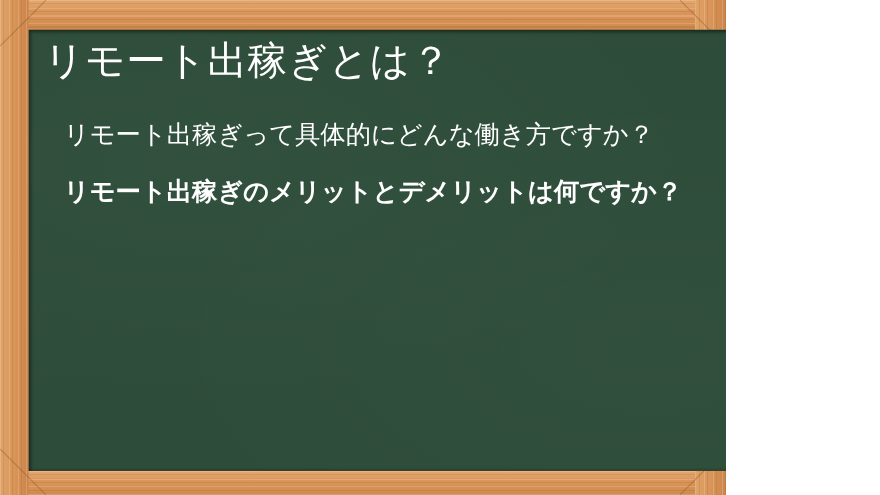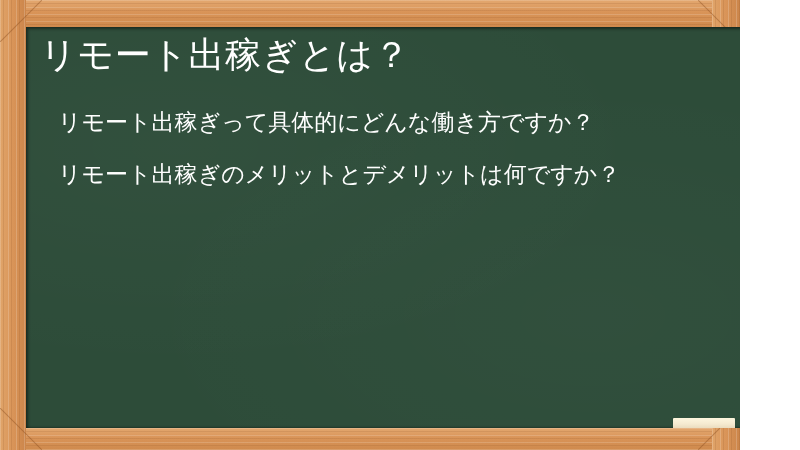--- a/index.html
+++ b/index.html
@@ -10,21 +10,21 @@
   body {
     width: 800px;
     height: 450px;
     overflow: hidden;
     font-family: "Liberation Sans", "DejaVu Sans", sans-serif;
   }
 
   
   .slide {
     position: relative;
-    width: 740px;
+    width: 660px;
     height: 450px;
     background: #ef4444;
     overflow: hidden;
   }
 
   
   .rail {
     position: absolute;
     left: 0;
     width: 800px;
@@ -144,21 +144,21 @@
   .qa-item {
     color: #ffffff;
     font-size: 23px;
     line-height: 38px;
     font-weight: 400;
     padding: 0;
     margin: 0 0 14px 0;
     text-indent: 6px;           
     word-break: break-all;
   }
-  .qa-item:last-child { margin-bottom: 16px; }
+  .qa-item:last-child { margin-bottom: 16px; font-weight: bold; }
 
   
   .chalk-piece {
     position: absolute;
     left: 647px;   
     top: 391px;
     width: 62px;
     height: 11px;
     background: linear-gradient(to bottom, #fdf6de 0%, #f5ead0 55%, #e7d9ba 100%);
     border-radius: 1px;

